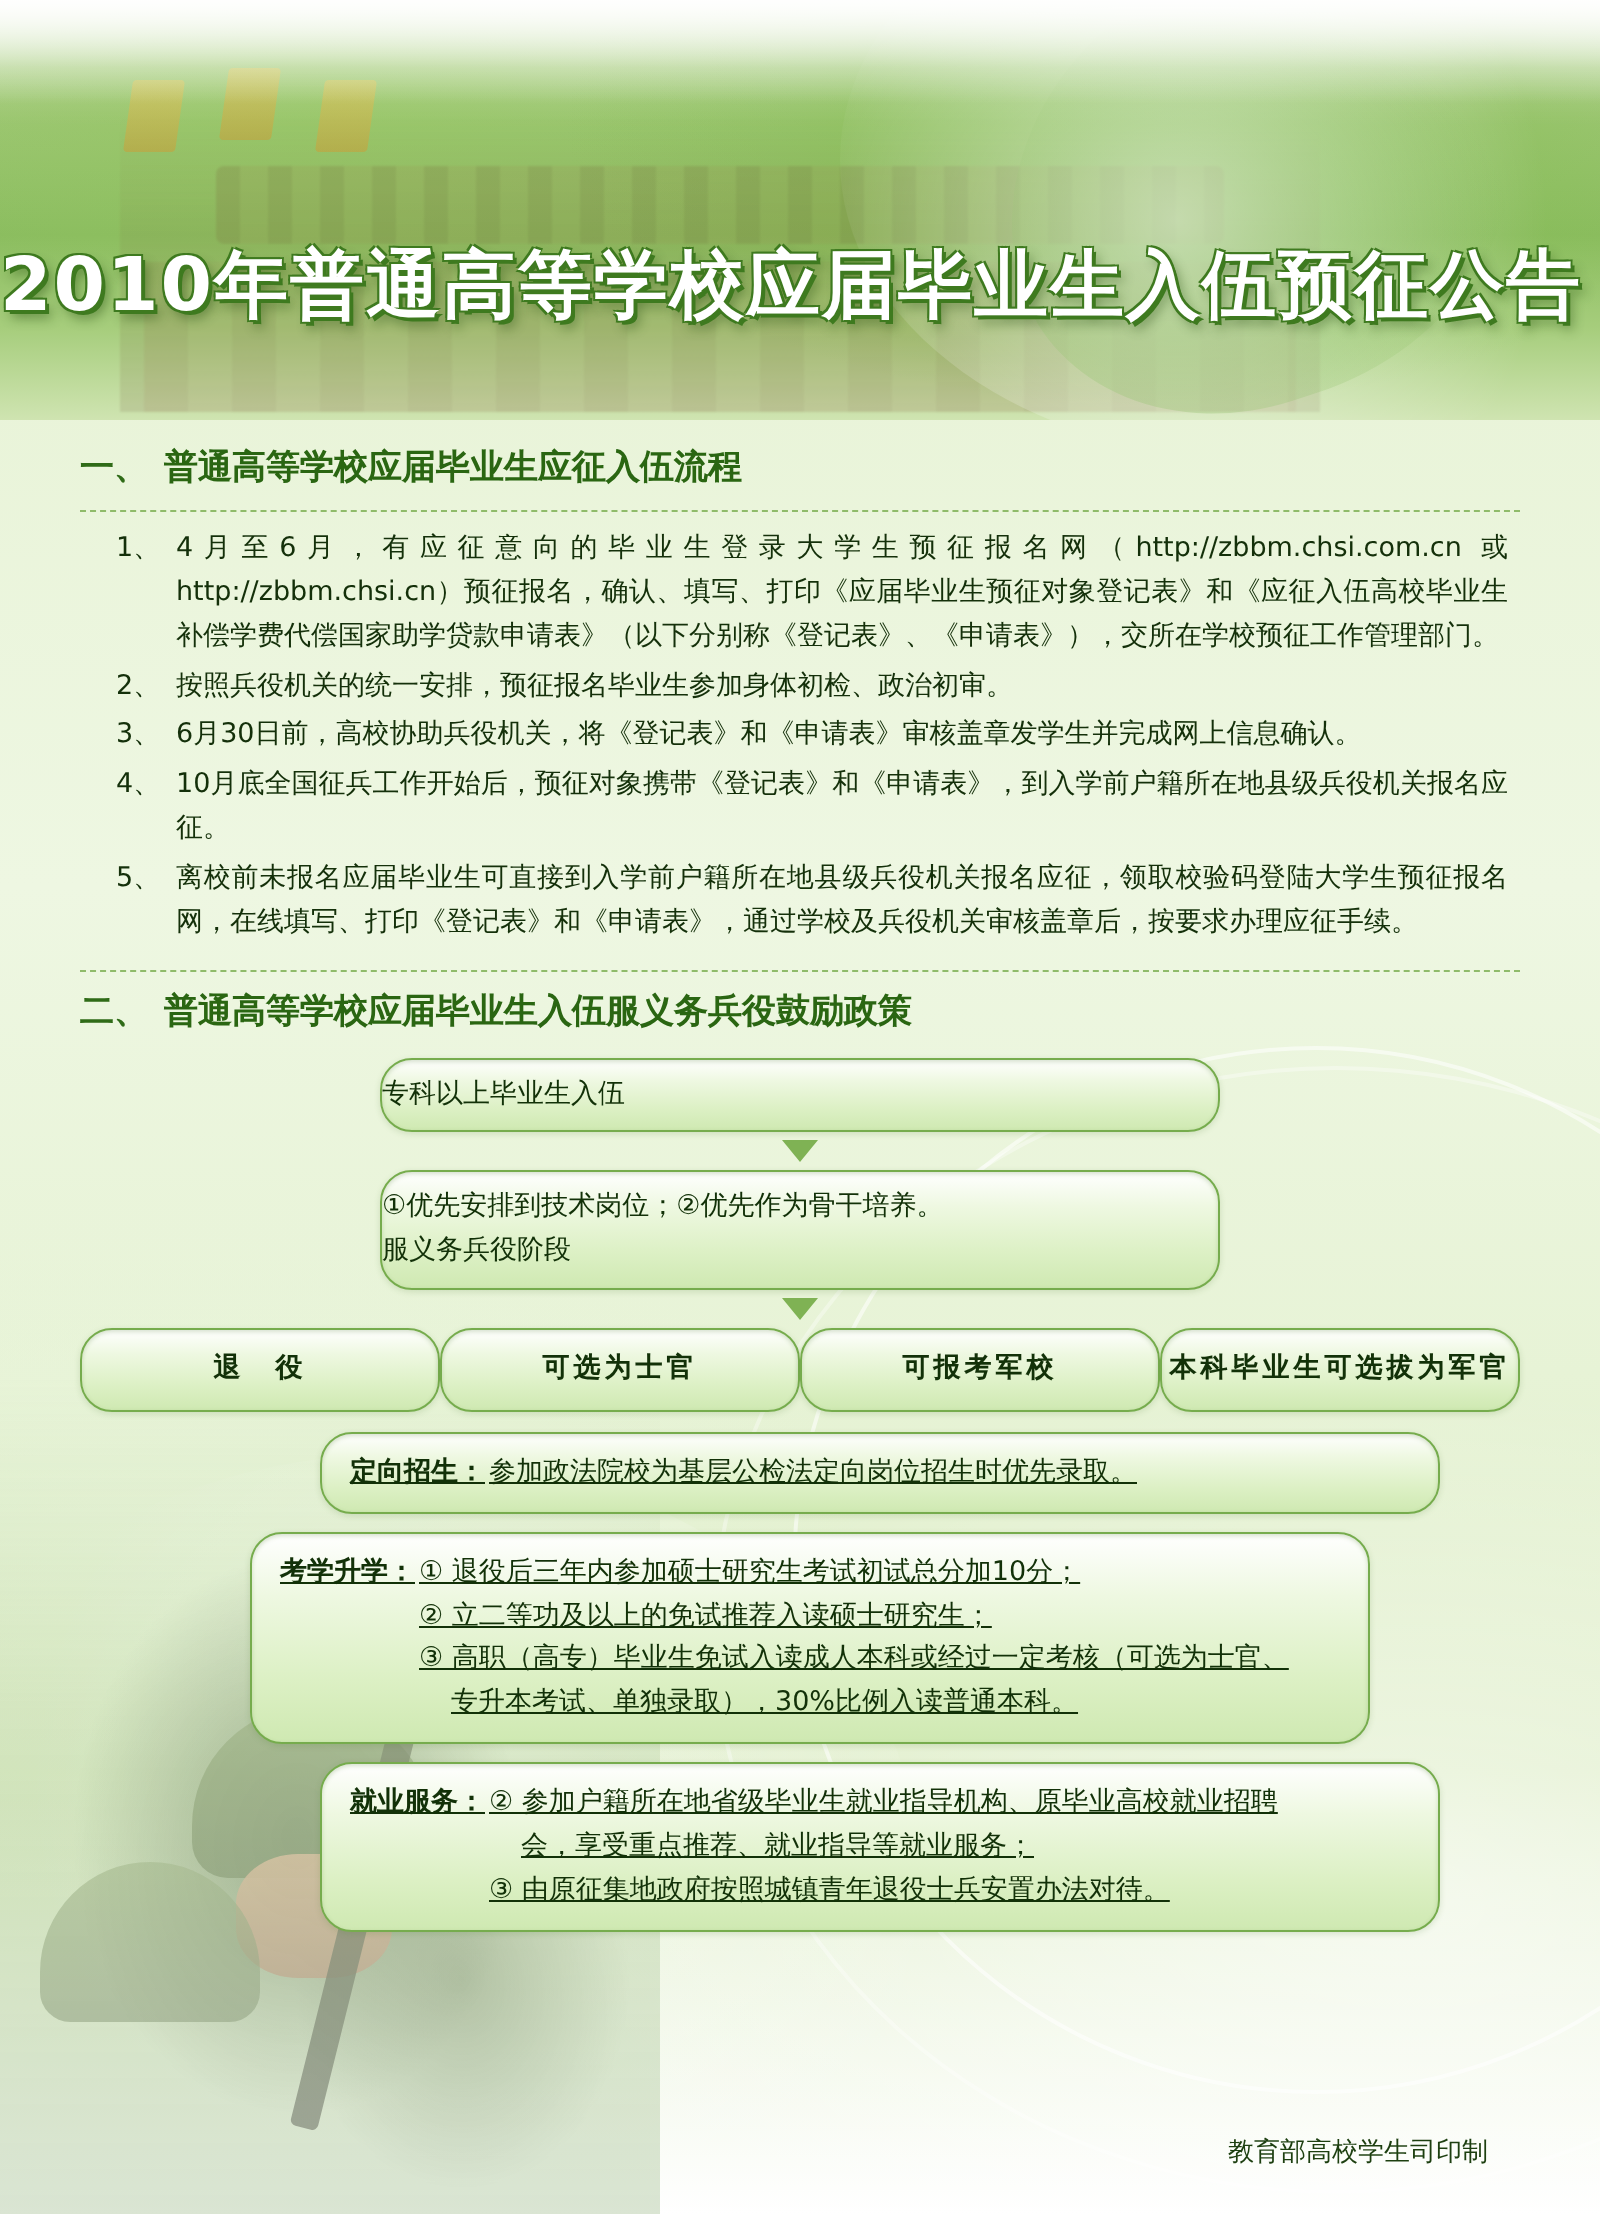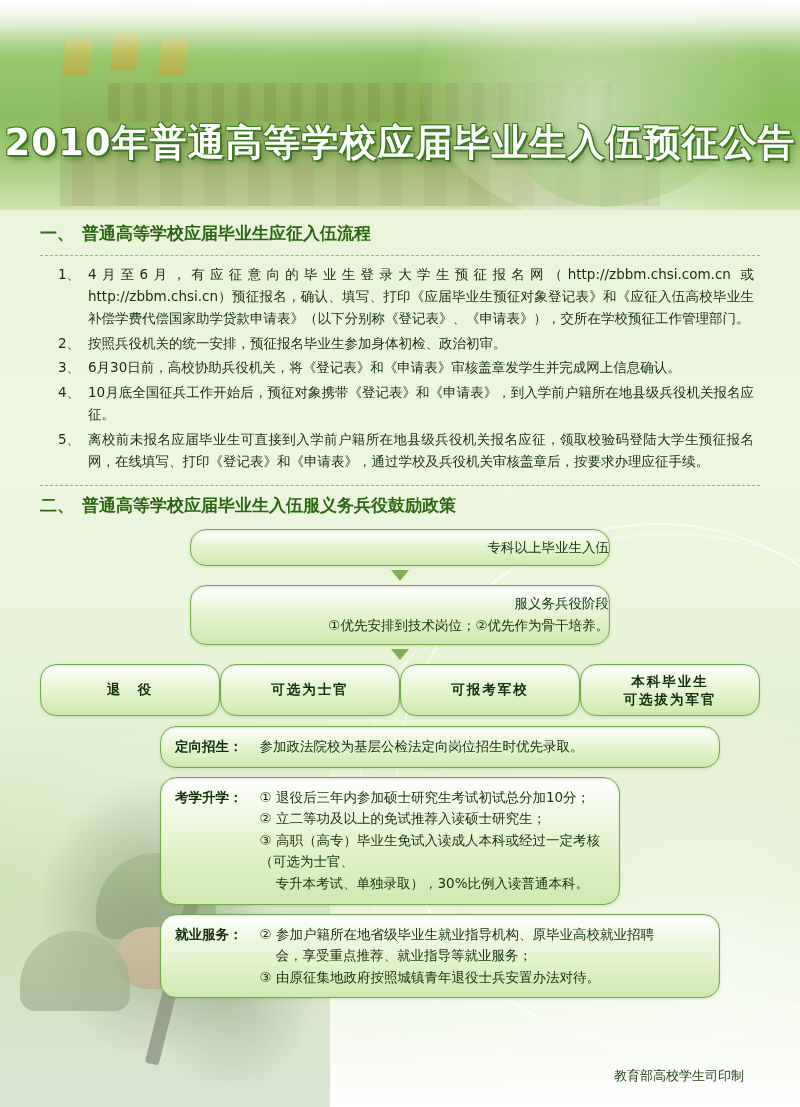--- a/index.html
+++ b/index.html
@@ -56,21 +56,21 @@
     position:absolute;right:40px;top:-20px;width:260px;height:220px;
     background:radial-gradient(ellipse at 30% 70%, rgba(110,175,60,.55), rgba(110,175,60,0) 65%);
     transform:rotate(-18deg);border-radius:60% 40% 55% 45%;
   }
   .topband .hl{
     position:absolute;left:0;right:0;top:0;height:52px;
     background:linear-gradient(180deg, rgba(255,255,255,.92), rgba(255,255,255,0));
   }
   
   .title-wrap{
-    position:absolute;left:0;top:118px;width:800px;text-align:center;
+    position:absolute;left:0;top:118px;width:644px;text-align:center;
   }
   .title{
     display:inline-block;
     font-family:"DejaVu Sans","Liberation Sans",sans-serif;
     font-size:37px;font-weight:bold;letter-spacing:1px;
     color:#ffffff;
     text-shadow:
       2px 2px 0 #3e7a1f, -1px -1px 0 #3e7a1f, 1px -1px 0 #3e7a1f, -1px 1px 0 #3e7a1f,
       3px 4px 6px rgba(30,70,10,.45);
     white-space:nowrap;
@@ -102,36 +102,36 @@
   }
   ol.steps li .mk{
     position:absolute;left:0;top:0;width:26px;text-align:left;
   }
   
   .flow{margin-top:8px;position:relative;}
   .box{
     border:1px solid #76ac4d;border-radius:16px;
     background:linear-gradient(180deg,#ffffff 0%,#eef8e1 30%,#dcf0c4 70%,#cfe9b2 100%);
     box-shadow:0 1px 2px rgba(90,130,60,.25) inset, 0 1px 3px rgba(80,120,50,.18);
-    text-align:right;
+    text-align:left;
     font-size:13.5px;line-height:1.6;color:#123108;
     padding:7px 0;
     box-sizing:border-box;
   }
   .wide1{width:420px;margin:0 auto;}
   .arrow{
     width:0;height:0;margin:4px auto 4px auto;
     border-left:9px solid transparent;border-right:9px solid transparent;
     border-top:11px solid #7fb254;
   }
   .row4{display:flex;justify-content:space-between;gap:0;margin-top:4px;}
   .row4 .box{flex:1;min-height:42px;display:flex;align-items:center;justify-content:center;font-weight:bold;letter-spacing:2px;}
   .stack{margin-top:10px;display:flex;flex-direction:column;gap:9px;}
   .box.left{text-align:left;padding:9px 14px;}
-  .hang{display:flex;gap:17px;}
+  .hang{display:flex;gap:2px;text-decoration:underline;}
   .hang .lab{white-space:nowrap;font-weight:bold;}
   .hang .lst{flex:1;}
   .hang .lst div{text-indent:0;padding-left:20px;position:relative;}
   .footer{
     position:absolute;right:56px;bottom:22px;
     font-size:13px;color:#1d3f10;margin-left:30px;
   }
   
   .photo{
     position:absolute;left:0;bottom:0;width:330px;height:420px;
@@ -248,54 +248,54 @@
 
     <div class="flow">
 
       <div class="box wide1">
         <div>专科以上毕业生入伍</div>
       </div>
 
       <div class="arrow"></div>
 
       <div class="box wide1">
+        <div>①优先安排到技术岗位；②优先作为骨干培养。</div>
         <div>服义务兵役阶段</div>
-        <div>①优先安排到技术岗位；②优先作为骨干培养。</div>
       </div>
 
       <div class="arrow"></div>
 
       <div class="row4">
         <div class="box">
           <span>退　役</span>
         </div>
         <div class="box">
           <span>可选为士官</span>
         </div>
         <div class="box">
           <span>可报考军校</span>
         </div>
-        <div class="box" style="flex-direction:column;line-height:1.35">
+        <div class="box" style="line-height:1.35">
           <span>本科毕业生</span>
           <span>可选拔为军官</span>
         </div>
       </div>
 
       <div class="stack">
 
         <div class="box left" style="margin-left:120px;width:560px">
           <div class="hang">
             <span class="lab">定向招生：</span>
             <span class="lst">
               <div style="padding-left:0">参加政法院校为基层公检法定向岗位招生时优先录取。</div>
             </span>
           </div>
         </div>
 
-        <div class="box left" style="margin-left:120px;width:460px">
+        <div class="box left" style="margin-left:85px;width:560px">
           <div class="hang">
             <span class="lab">考学升学：</span>
             <span class="lst">
               <div style="padding-left:0">① 退役后三年内参加硕士研究生考试初试总分加10分；</div>
               <div style="padding-left:0">② 立二等功及以上的免试推荐入读硕士研究生；</div>
               <div style="padding-left:0">③ 高职（高专）毕业生免试入读成人本科或经过一定考核（可选为士官、</div>
               <div style="padding-left:16px">专升本考试、单独录取），30%比例入读普通本科。</div>
             </span>
           </div>
         </div>

